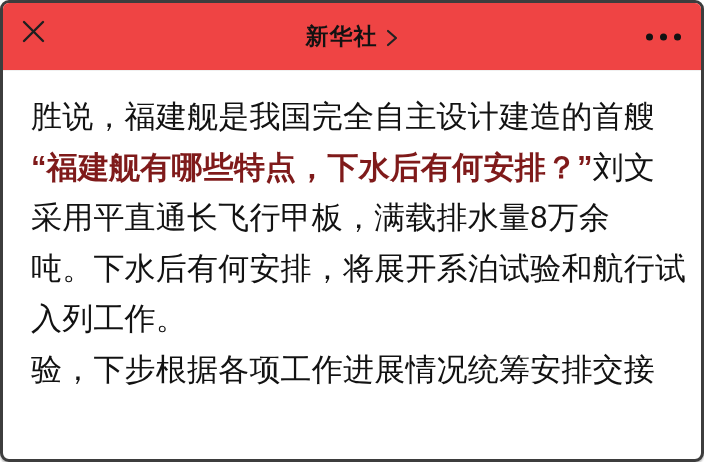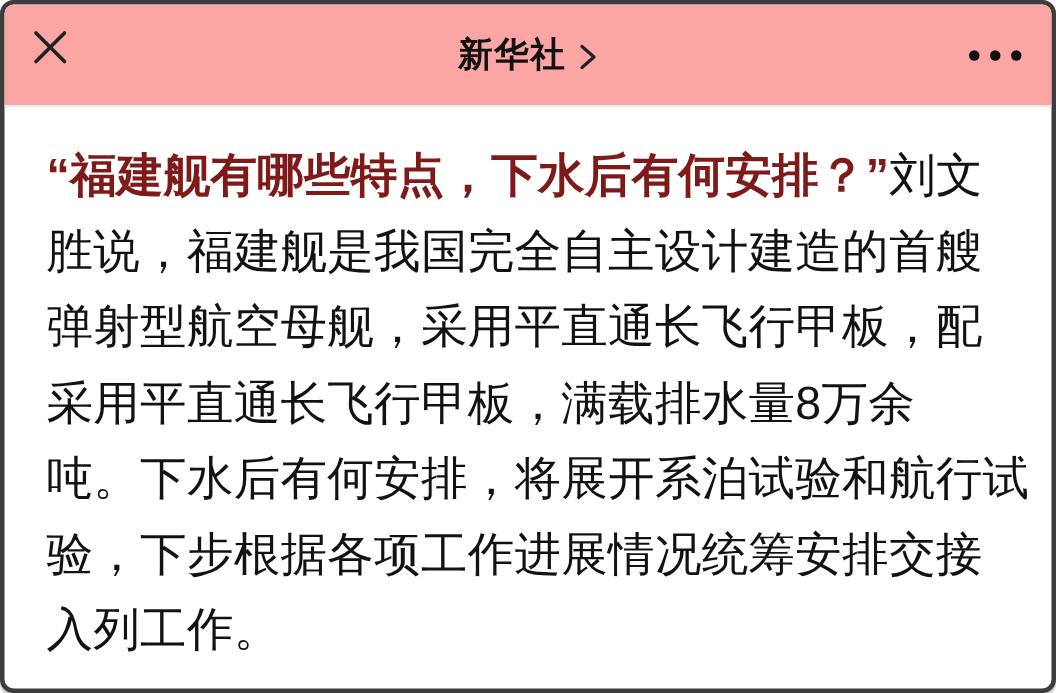--- a/index.html
+++ b/index.html
@@ -17,21 +17,21 @@
     box-shadow: 0 2px 2px rgba(0,0,0,0.25);
   }
 
   .header {
     position: relative;
     height: 68px;
     display: flex;
     align-items: center;
     justify-content: center;
     border-bottom: 1px solid #f0f0f0;
-    background: #fca5a5;
+    background: #ef4444;
   }
 
   .close-btn {
     position: absolute;
     left: 10px; top: 8px;
     width: 40px; height: 40px;
     display: flex; align-items: center; justify-content: center;
     cursor: pointer;
     background: transparent;
     border: none;
@@ -109,23 +109,22 @@
     <button class="more-btn">
       <span class="dot"></span>
       <span class="dot"></span>
       <span class="dot"></span>
     </button>
 
   </div>
 
   <div class="article">
     <div>
+        <div class="line"><span>胜说，福建舰是我国完全自主设计建造的首艘</span></div>
         <div class="line"><span class="hl">“福建舰有哪些特点，下水后有何安排？”</span><span>刘文</span></div>
-        <div class="line"><span>胜说，福建舰是我国完全自主设计建造的首艘</span></div>
-        <div class="line"><span>弹射型航空母舰，采用平直通长飞行甲板，配</span></div>
         <div class="line"><span>采用平直通长飞行甲板，满载排水量8万余</span></div>
         <div class="line"><span>吨。下水后有何安排，将展开系泊试验和航行试</span></div>
+        <div class="line"><span>入列工作。</span></div>
         <div class="line"><span>验，下步根据各项工作进展情况统筹安排交接</span></div>
-        <div class="line"><span>入列工作。</span></div>
       </div>
   </div>
 
 </div>
 
 </body></html>

